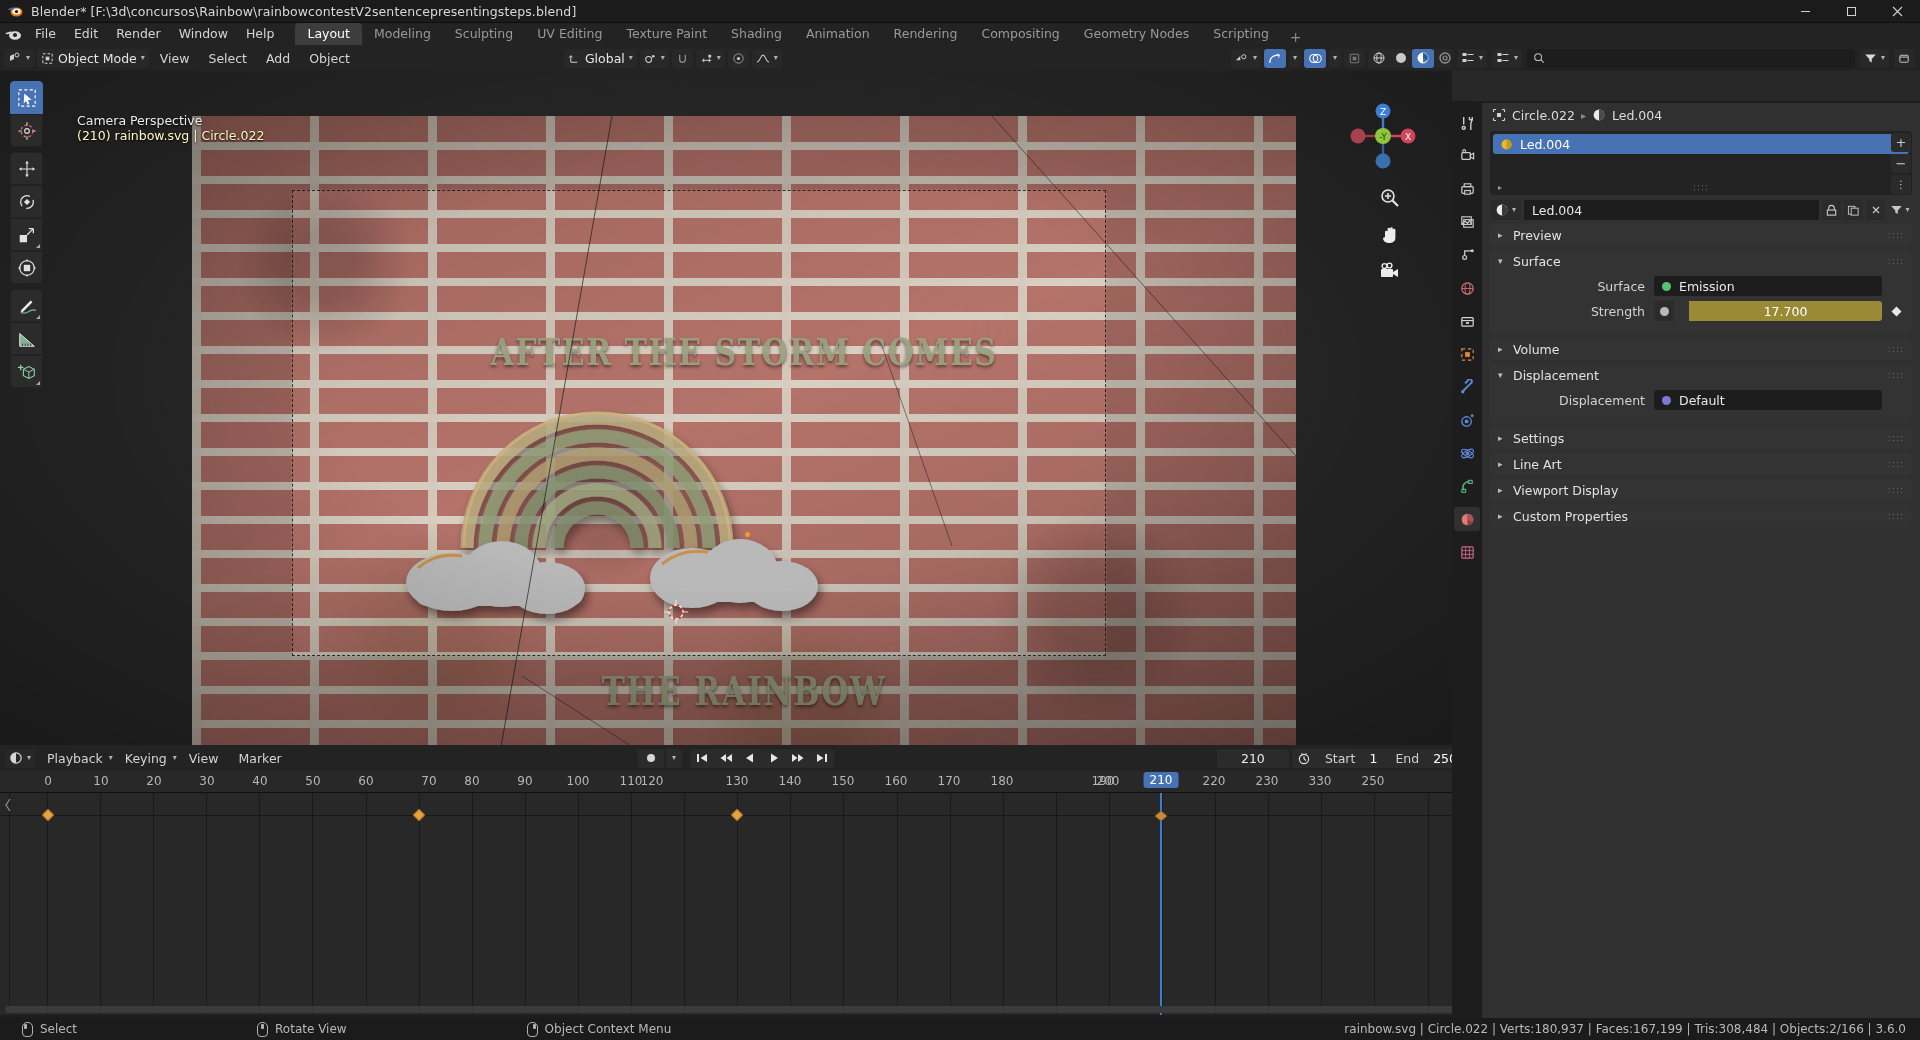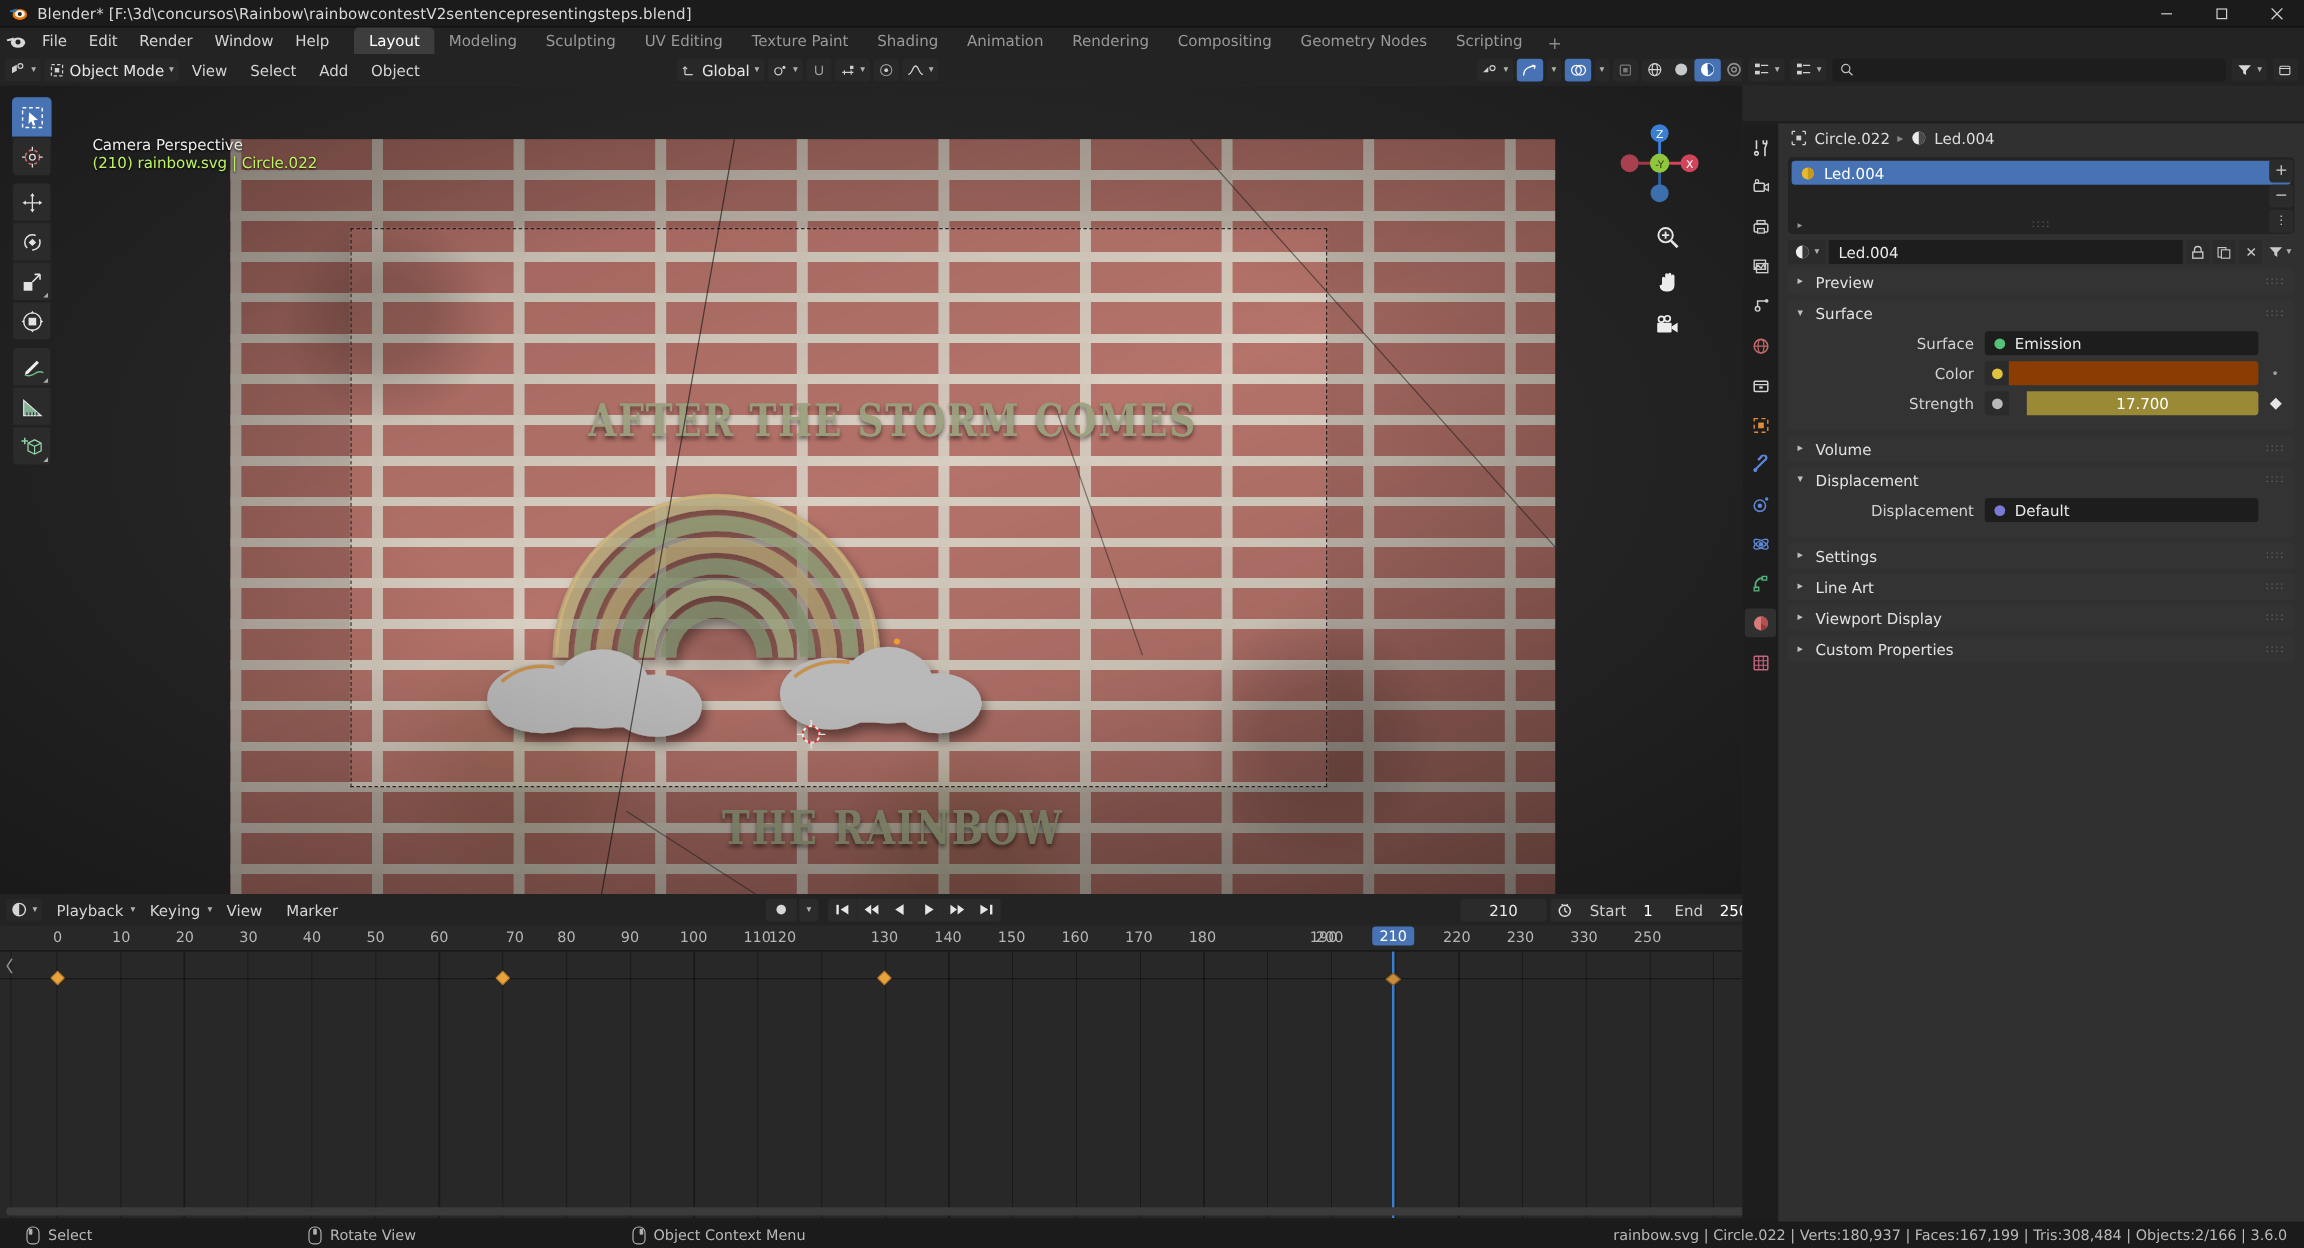--- a/index.html
+++ b/index.html
@@ -162,21 +162,21 @@
   .tool-grp .tool-btn:first-child { border-top-left-radius: 4px; border-top-right-radius: 4px; }
   .tool-grp .tool-btn:last-child { border-bottom-left-radius: 4px; border-bottom-right-radius: 4px; }
   .tool-btn.active { background: #4772b3; border-color: #4772b3; }
   .tool-btn .corner { position:absolute; right:2px; bottom:2px; width:0;height:0;
     border-left:4px solid transparent; border-bottom:4px solid #aaa; }
 
   .vp-overlay-text {
     position: absolute; left: 77px; top: 42px; font-size: 12.5px; color: #ececec;
     text-shadow: 0 1px 2px #000; line-height: 15px;
   }
-  .vp-overlay-text .l2 { color: #bef264; }
+  .vp-overlay-text .l2 { color: #fef9c3; }
 
   
   .vp-subheader {
     position: absolute; left: 310px; top: 26px; width: 900px; height: 26px;
     display: flex; align-items: center; gap: 4px;
   }
   .search-box {
     display: flex; align-items: center; height: 19px; width: 240px;
     background: #1d1d1d; border-radius: 3px; padding: 0 6px; gap: 6px;
   }
@@ -1189,30 +1189,20 @@
           <div class="panel-body">
             <div class="prop-row">
               <div class="prop-label">Surface</div>
               <div class="prop-field">
                 <span class="socket" style="background:#55c377"></span>
                 <span>Emission</span>
               </div>
               <span class="anim-dot"></span>
             </div>
 
-            <div class="prop-row">
-              <div class="prop-label">Color</div>
-              <div class="prop-field" style="padding:0;background:transparent;gap:0">
-                <span class="node-dot">
-                  <span class="socket" style="background:#e0c23c"></span>
-                </span>
-                <span class="color-swatch" style="background:#8a3c02"></span>
-              </div>
-              <span class="anim-dot">•</span>
-            </div>
 
             <div class="prop-row">
               <div class="prop-label">Strength</div>
               <div class="prop-field" style="padding:0;background:transparent;gap:15px">
                 <span class="node-dot">
                   <span class="socket" style="background:#b9b9b9"></span>
                 </span>
                 <span class="value-slider" style="background:#9a8a36">17.700</span>
               </div>
               <span class="anim-diamond">

